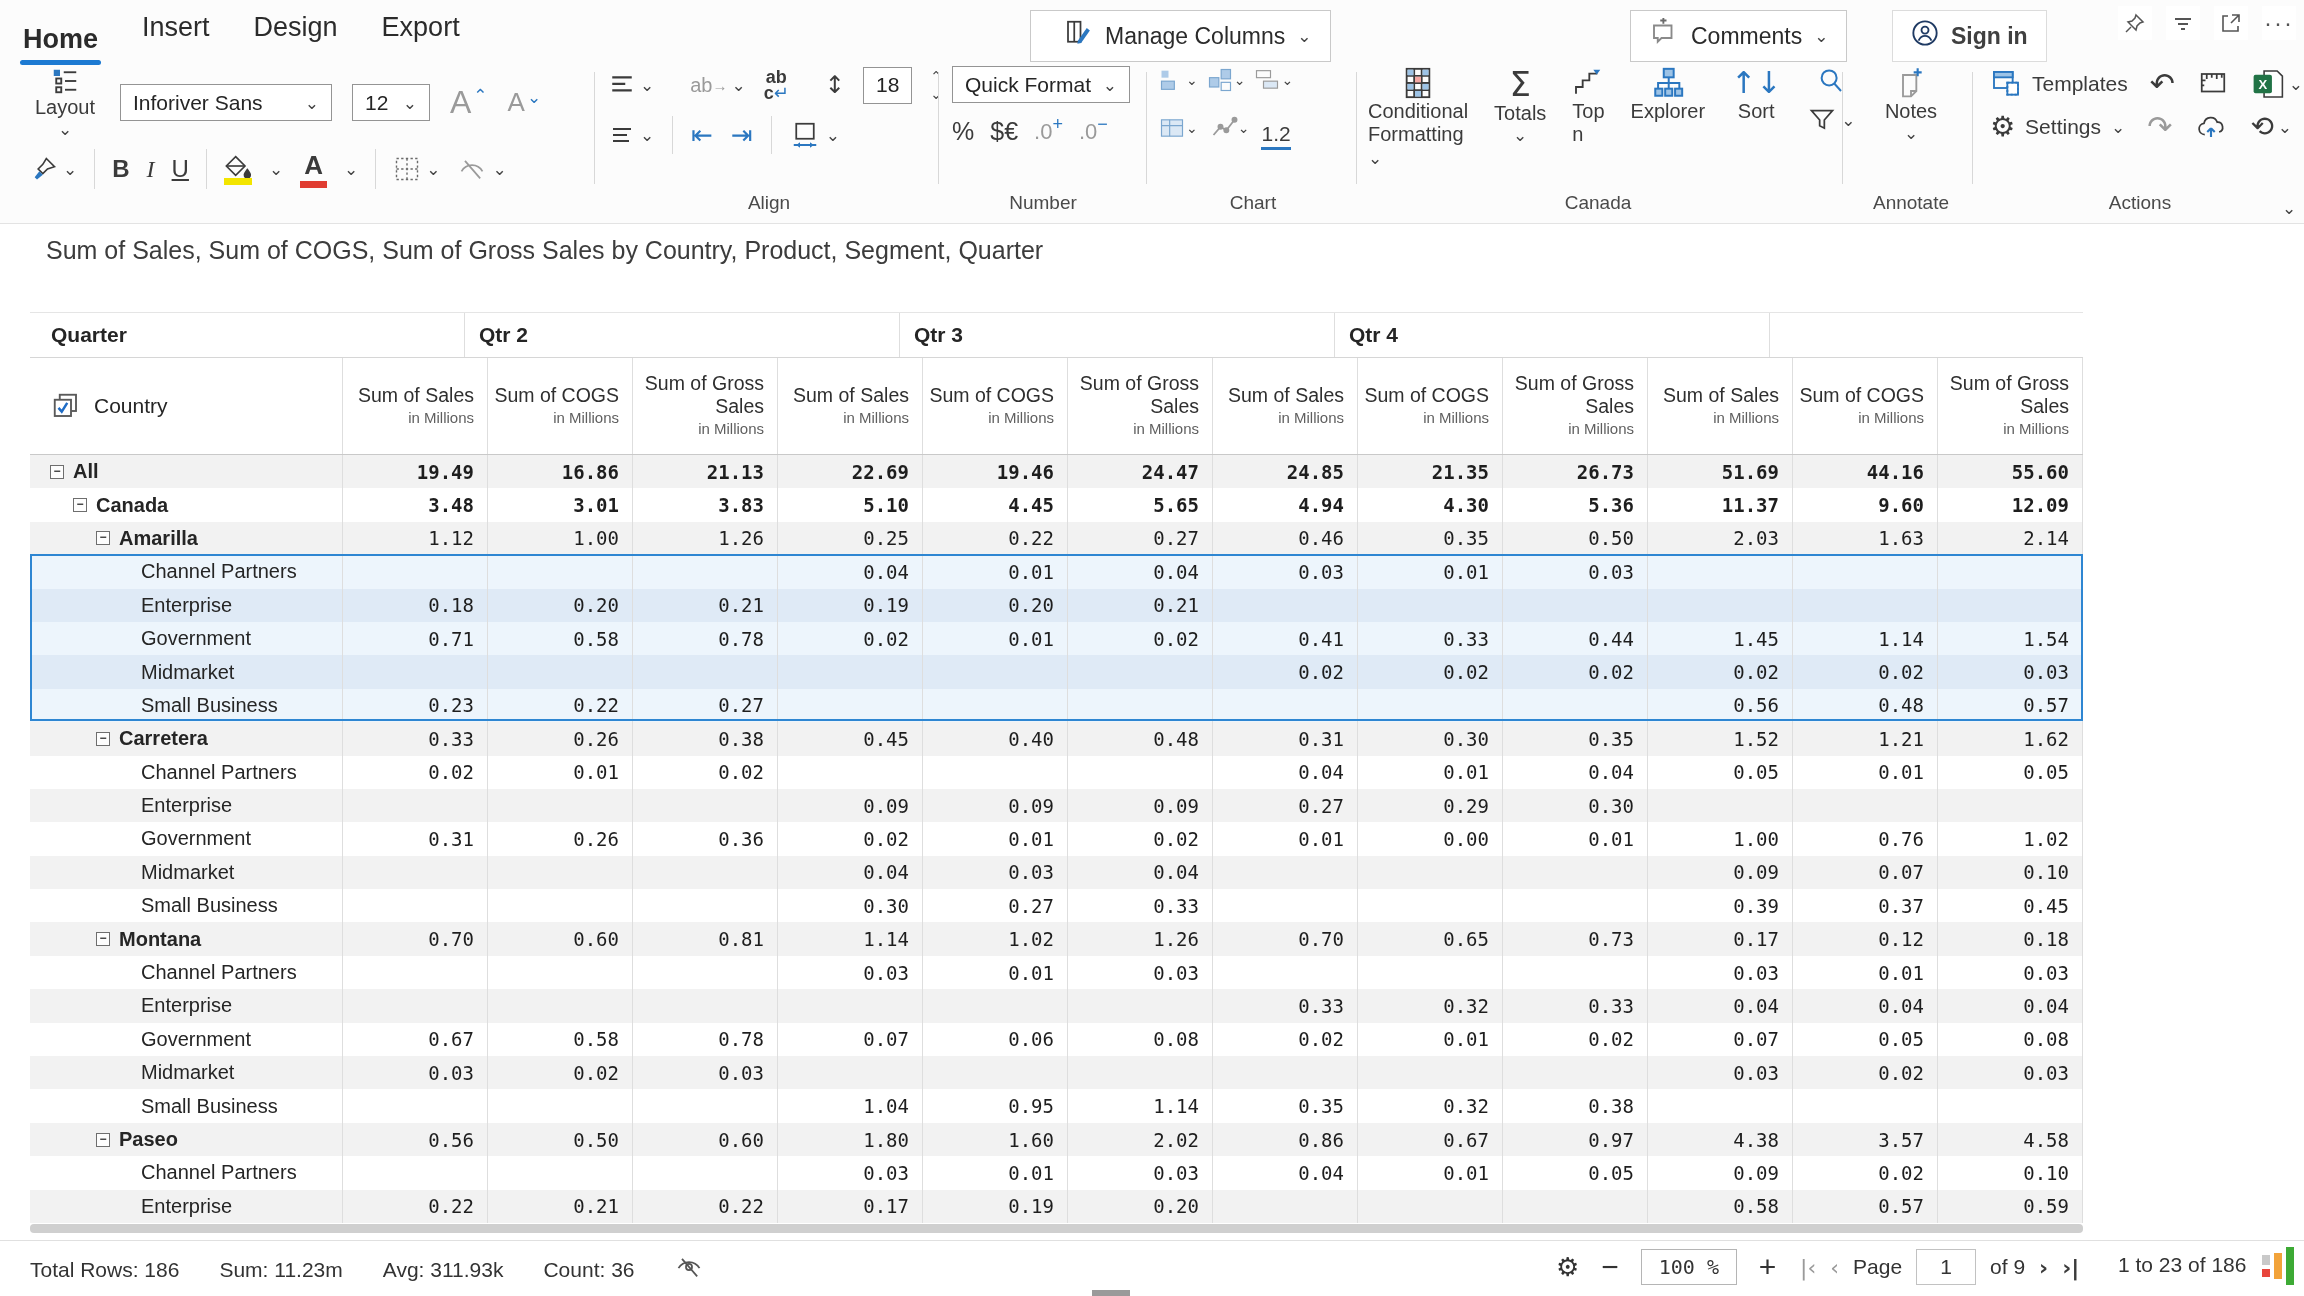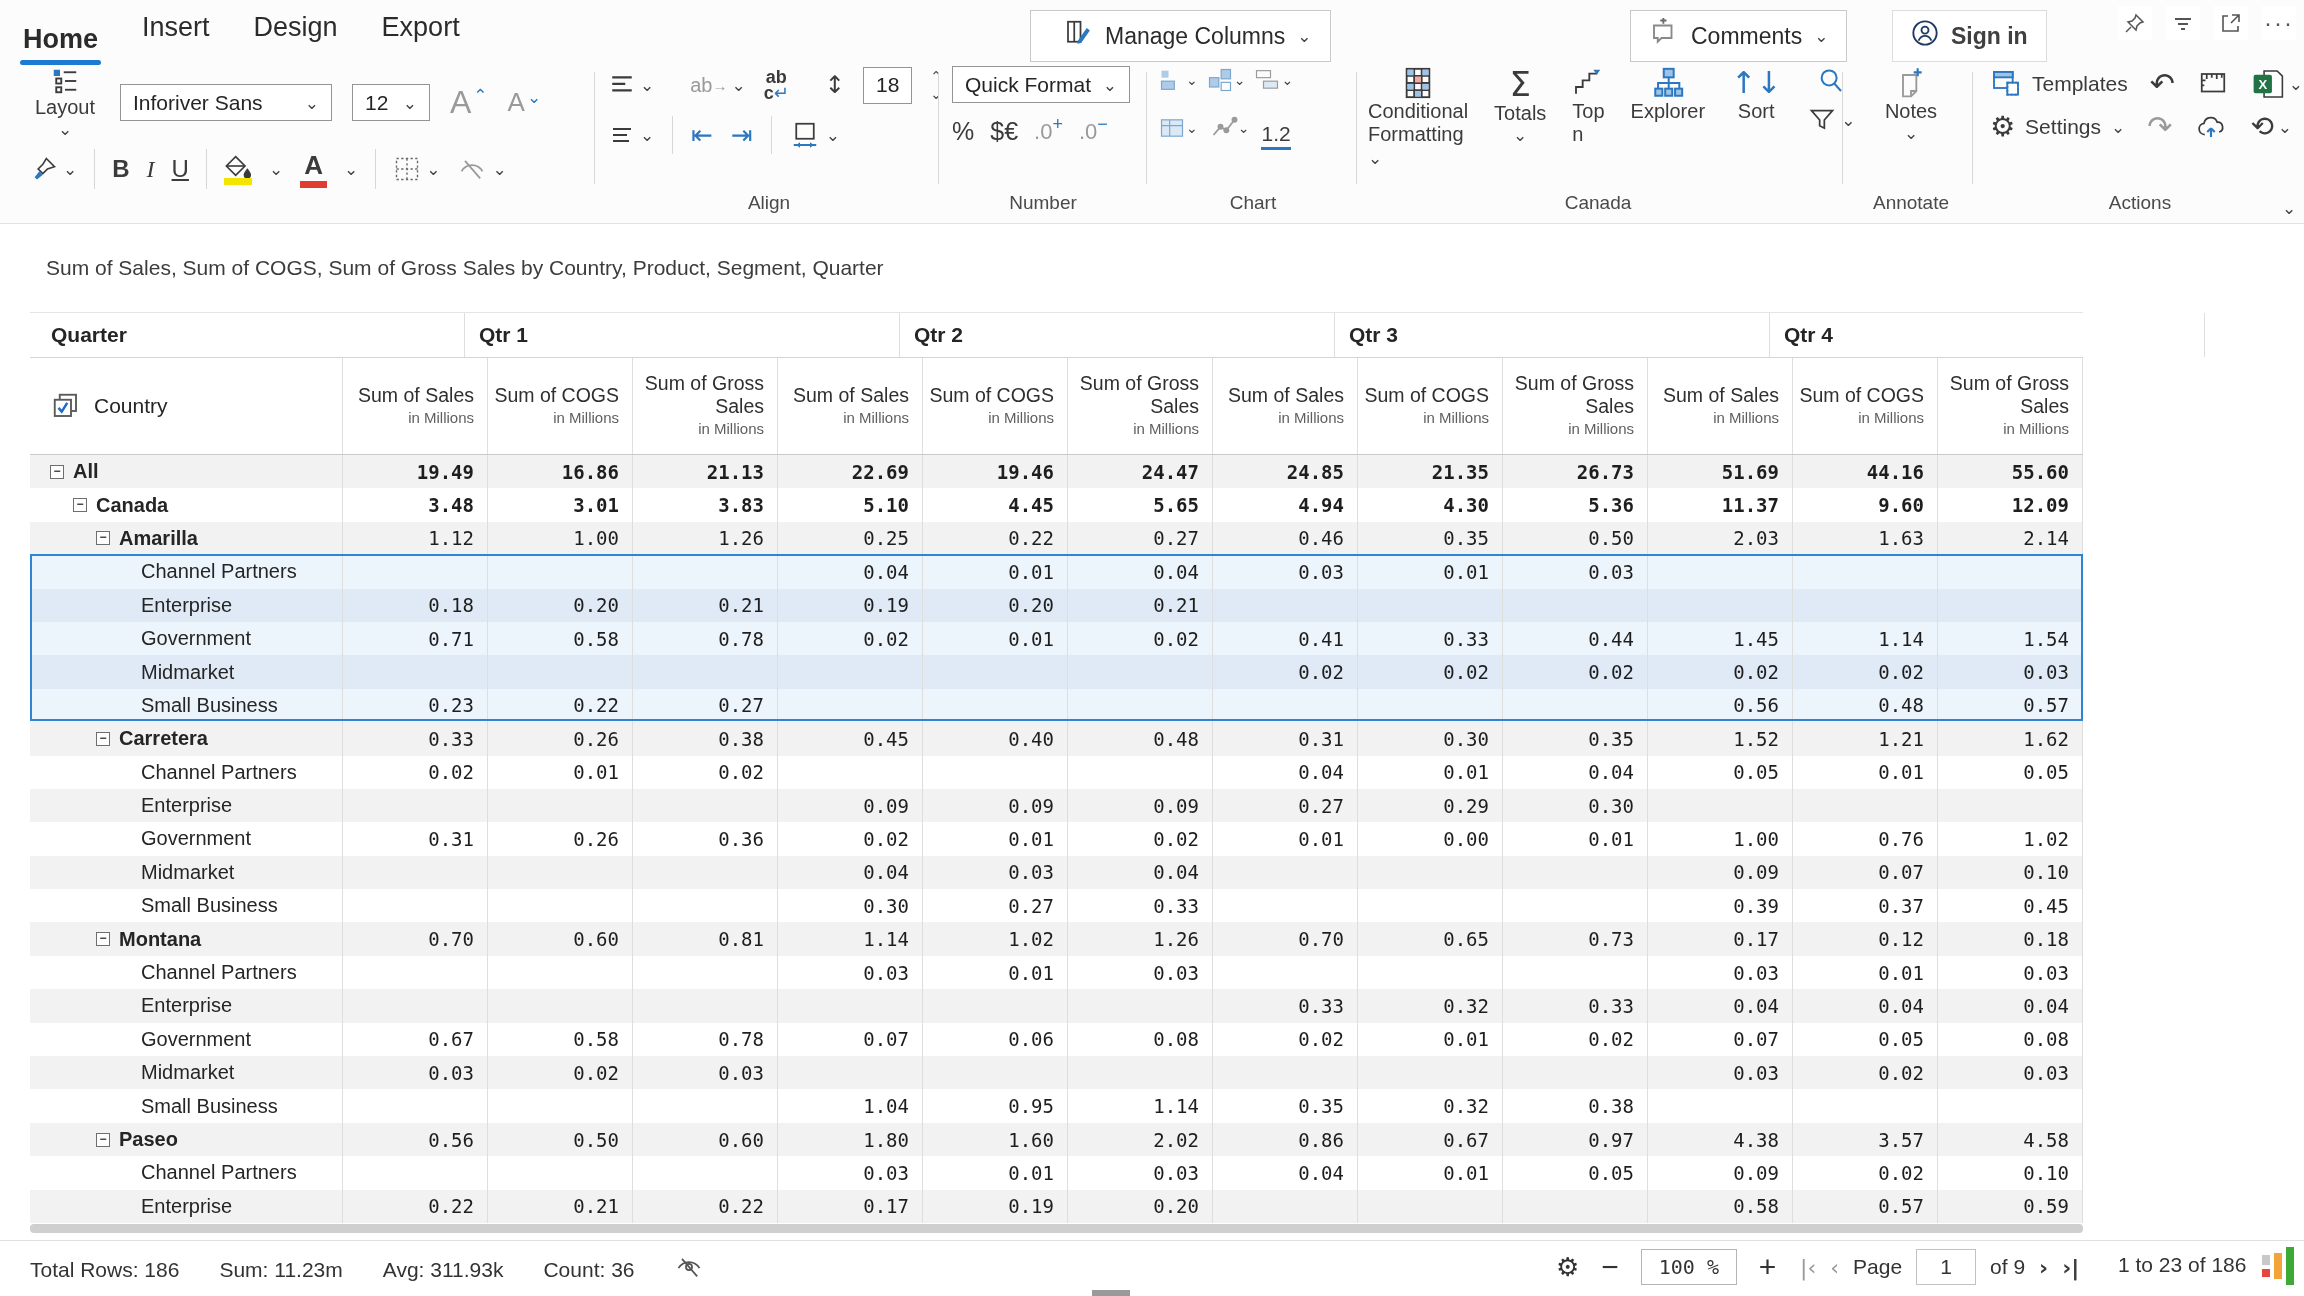--- a/index.html
+++ b/index.html
@@ -43,21 +43,21 @@
   .combo { background:#fff; border:1px solid #949494; height:37px; display:flex;
     align-items:center; justify-content:space-between; padding:0 12px; font-size:21px; }
 
   .under-yellow { border-bottom:7px solid #f3e500; }
   .under-red { border-bottom:7px solid #e03c31; }
   .bld { font-weight:bold; font-size:24px; }
   .itl { font-style:italic; font-size:24px; font-family:"Liberation Serif", serif; }
   .unl { text-decoration:underline; font-size:24px; }
 
   
-  #report-title { position:absolute; left:46px; top:256px; font-size:21px; color:#3c3c3c; }
+  #report-title { position:absolute; left:46px; top:236px; font-size:25px; color:#3c3c3c; }
 
   
   #grid { position:absolute; left:30px; top:312px; width:2053px; }
   .hrow { display:flex; }
   .cell { flex:none; border-right:1px solid #dedede; }
   .cor { width:313px; }
   .qcell { width:435px; font-weight:bold; font-size:21px; display:flex;
     align-items:center; padding-left:14px; }
   .grouprow { height:46px; border-bottom:1px solid #d6d6d6; border-top:1px solid #e5e5e5;}
   .colhdr { height:97px; border-bottom:1px solid #c9c9c9; }
@@ -473,21 +473,20 @@
     <div class="glabel">Actions</div>
   </div>
   <div class="abs chev" style="left:2282px; top:198px;">⌄</div>
 </div>
 
 <div id="report-title">Sum of Sales, Sum of COGS, Sum of Gross Sales by Country, Product, Segment, Quarter</div>
 
 <div id="grid">
   <div class="hrow grouprow" id="gh">
       <div class="cell cor qcell" style="padding-left: 21px;">Quarter</div>
-      <div class="cell qcell">Qtr 1</div>
       <div class="cell qcell">Qtr 2</div>
       <div class="cell qcell">Qtr 3</div>
       <div class="cell qcell">Qtr 4</div>
     </div>
   <div class="hrow colhdr" id="ch">
       <div class="cell cor corhdr">
         <svg width="30" height="30" viewBox="0 0 24 24" fill="none" stroke="#5a5a5a" stroke-width="1.5">
           <rect x="7" y="3" width="13" height="13" fill="#fff"></rect>
           <rect x="3" y="7" width="13" height="13" fill="#fff"></rect>
           <path d="M6 13.5l2.6 3L13 9.5" stroke="#1f6cc5" stroke-width="2"></path>

